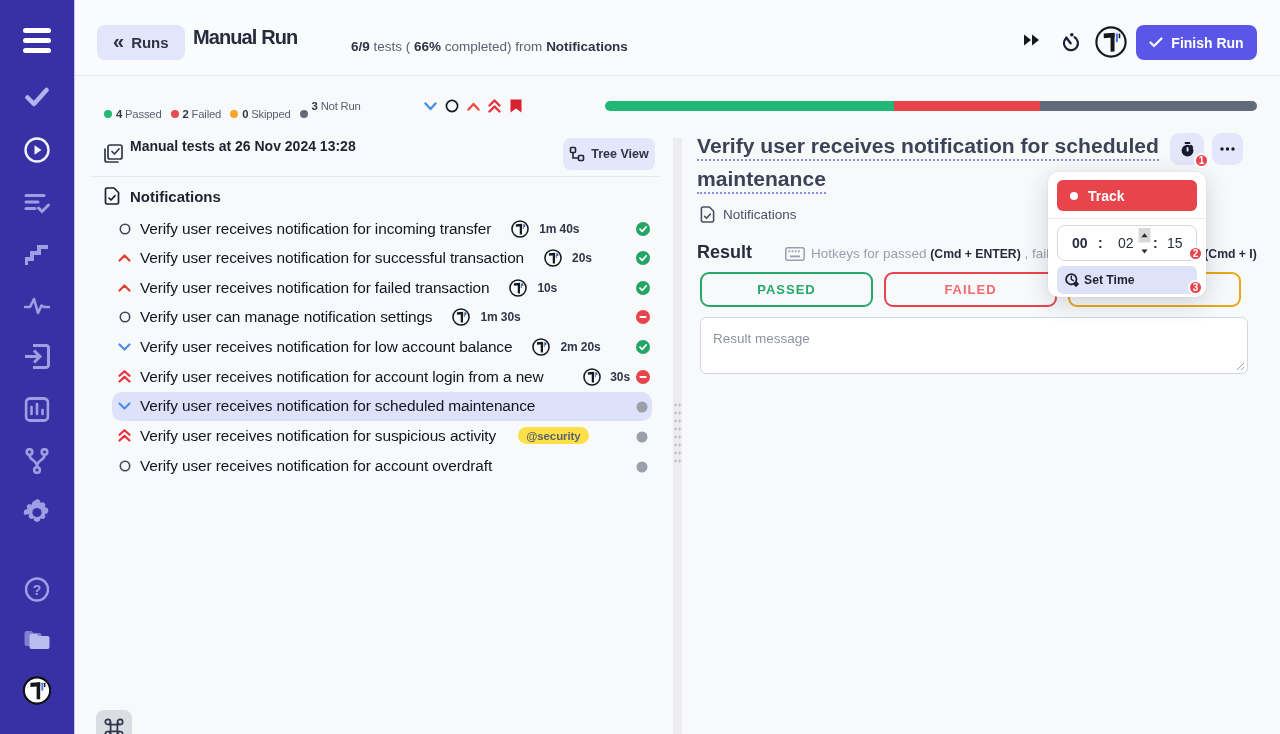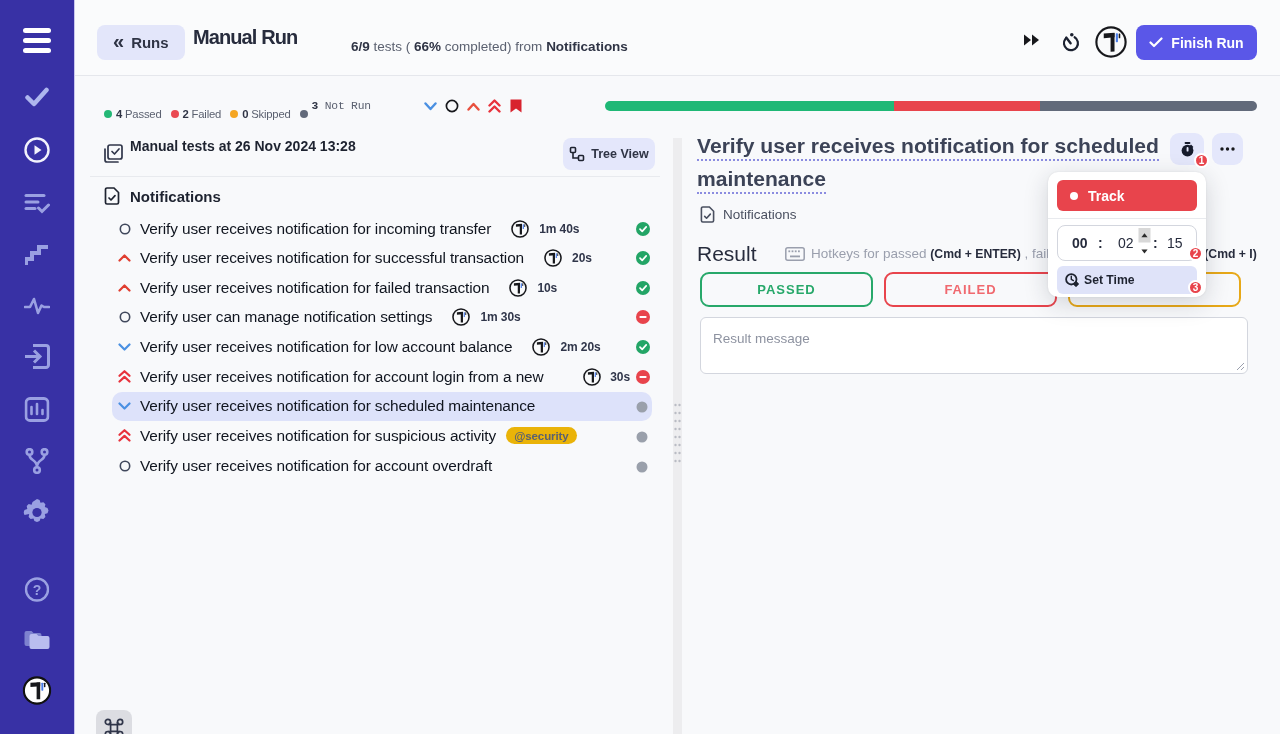--- a/index.html
+++ b/index.html
@@ -27,30 +27,30 @@
 .datetext { font-size:14px; font-weight:700; color:#1e2330; margin-left:40px; }
 .treeview { position:absolute; left:473px; top:0px; white-space:nowrap; width:92px; height:32px; background:#e4e7fb; border-radius:8px; display:flex; align-items:center; justify-content:center; gap:6px; font-size:12.5px; font-weight:700; color:#2f3445; }
 .suite { position:absolute; left:16px; top:49px; display:flex; align-items:center; gap:10px; font-size:15px; font-weight:700; color:#1e2330; padding-left:14px; }
 .tests { position:absolute; left:38px; top:75.8px; width:540px; }
 .trow { position:relative; height:29.63px; display:flex; align-items:center; font-size:15.4px; color:#10151f; letter-spacing:-0.1px; }
 .trow.sel { background:#dde2fa; border-radius:10px; }
 .ticon { width:13px; margin-left:6px; margin-right:9px; flex:0 0 auto; display:flex; align-items:center; justify-content:center; }
 .tdur { font-size:12px; font-weight:700; color:#30364a; margin-left:10px; white-space:nowrap; }
 .tstat { position:absolute; right:2px; top:50%; transform:translateY(-50%); width:14px; height:14px; }
 .tlogo { margin-left:20px; flex:0 0 auto; display:flex; align-items:center; }
-.tag { background:#eab308; color:#5b6170; font-size:11.5px; font-weight:700; border-radius:10px; padding:2.5px 8px; margin-left:10px; }
+.tag { background:#fde047; color:#5b6170; font-size:11.5px; font-weight:700; border-radius:10px; padding:2.5px 8px; margin-left:22px; }
 .cmdkey { position:absolute; left:22px; top:572px; width:36px; height:36px; background:#dcdde2; border-radius:8px 8px 0 0; display:flex; align-items:center; justify-content:center; }
 
 .rtitle { position:absolute; left:0px; top:-9px; width:480px; font-size:21.1px; font-weight:700; color:#3c4357; line-height:33px; }
 .rtitle span { border-bottom:2px dotted #8b8ce0; padding-bottom:2px; white-space:nowrap; }
 .rtimer { position:absolute; left:473px; top:-5px; width:34px; height:32px; background:#e4e7fb; border-radius:9px; display:flex; align-items:center; justify-content:center; }
 .rmore { position:absolute; left:515px; top:-5px; width:31px; height:32px; background:#e4e7fb; border-radius:9px; display:flex; align-items:center; justify-content:center; }
 .badge { position:absolute; width:15px; height:15px; background:#e8444c; border:2px solid #fff; border-radius:50%; color:#fff; font-size:10px; font-weight:700; display:flex; align-items:center; justify-content:center; z-index:80; }
 .rcrumb { position:absolute; left:3px; top:68px; display:flex; align-items:center; gap:8px; font-size:13.5px; color:#4a5060; }
-.rresult { position:absolute; left:0px; top:104px; font-size:21px; font-weight:400; color:#272c3d; }
+.rresult { position:absolute; left:0px; top:104px; font-size:18px; font-weight:700; color:#272c3d; }
 .rhotkeys { position:absolute; left:88px; top:108px; white-space:nowrap; width:600px; overflow:hidden; font-size:13.5px; color:#9a9fad; display:flex; align-items:center; gap:6px; }
 .rhotkeys b { color:#272c3d; font-size:12.2px; }
 .rbtns { position:absolute; left:3px; top:134px; display:flex; gap:11px; }
 .rbtn { width:173px; height:35px; border-radius:9px; border:2px solid; background:transparent; font-size:13px; font-weight:700; letter-spacing:1px; display:flex; align-items:center; justify-content:center; font-family:"Liberation Sans", sans-serif; }
 .rmsg { position:absolute; left:3px; top:179px; width:548px; height:57px; border:1px solid #d3d6de; border-radius:6px; background:#fff; font-size:13.5px; color:#8d92a0; padding:13px 12px; }
 
 .popup { position:absolute; left:351px; top:34px; width:158px; height:125px; background:#fff; border-radius:10px; box-shadow:0 6px 24px rgba(30,35,48,.18), 0 0 2px rgba(30,35,48,.1); z-index:70; }
 .trackbtn { position:absolute; left:9px; top:8px; width:140px; height:31px; background:#e8444c; border-radius:6px; color:#fff; font-size:14px; font-weight:700; display:flex; align-items:center; justify-content:flex-start; padding-left:13px; gap:10px; }
 .trackbtn .reddot { width:8px; height:8px; background:#fff; border-radius:50%; }
 .popup .sep { position:absolute; left:0; top:46px; width:158px; height:1px; background:#e8eaee; }
@@ -177,21 +177,21 @@
   </div>
   <div class="statusrow">
     <div class="srow">
       <span class="dot" style="background:#24b876"></span>
         <span style="margin:0 9px 0 4px;"><b style="color:#2f3445">4</b> Passed</span>
       <span class="dot" style="background:#ea4a52"></span>
         <span style="margin:0 9px 0 4px;text-align:center;"><b style="color:#2f3445">2</b> Failed</span>
       <span class="dot" style="background:#f5a623"></span>
         <span style="margin:0 9px 0 4px;"><b style="color:#2f3445">0</b> Skipped</span>
       <span class="dot" style="background:#626a7a"></span>
-        <span style="margin:0 0 16px 4px;font-family:Liberation Mono, monospace;"><b style="color:#2f3445">3</b> Not Run</span>
+        <span style="margin:0 0 16px 4px;"><b style="color:#2f3445">3</b> Not Run</span>
     </div>
     <div class="filtericons">
       <svg width="13" height="9" viewBox="0 0 13 9">
           <path d="M1.5 1.5 L6.5 7 L11.5 1.5" stroke="#4a90e2" stroke-width="2.4" fill="none" stroke-linecap="round" stroke-linejoin="round"></path>
         </svg>
       <svg width="14" height="14" viewBox="0 0 14 14">
           <circle cx="7" cy="7" r="5.6" stroke="#17181c" stroke-width="1.7" fill="none"></circle>
         </svg>
       <svg width="13" height="9" viewBox="0 0 13 9">
           <path d="M1.5 7.5 L6.5 2 L11.5 7.5" stroke="#e8503e" stroke-width="2.4" fill="none" stroke-linecap="round" stroke-linejoin="round"></path>

